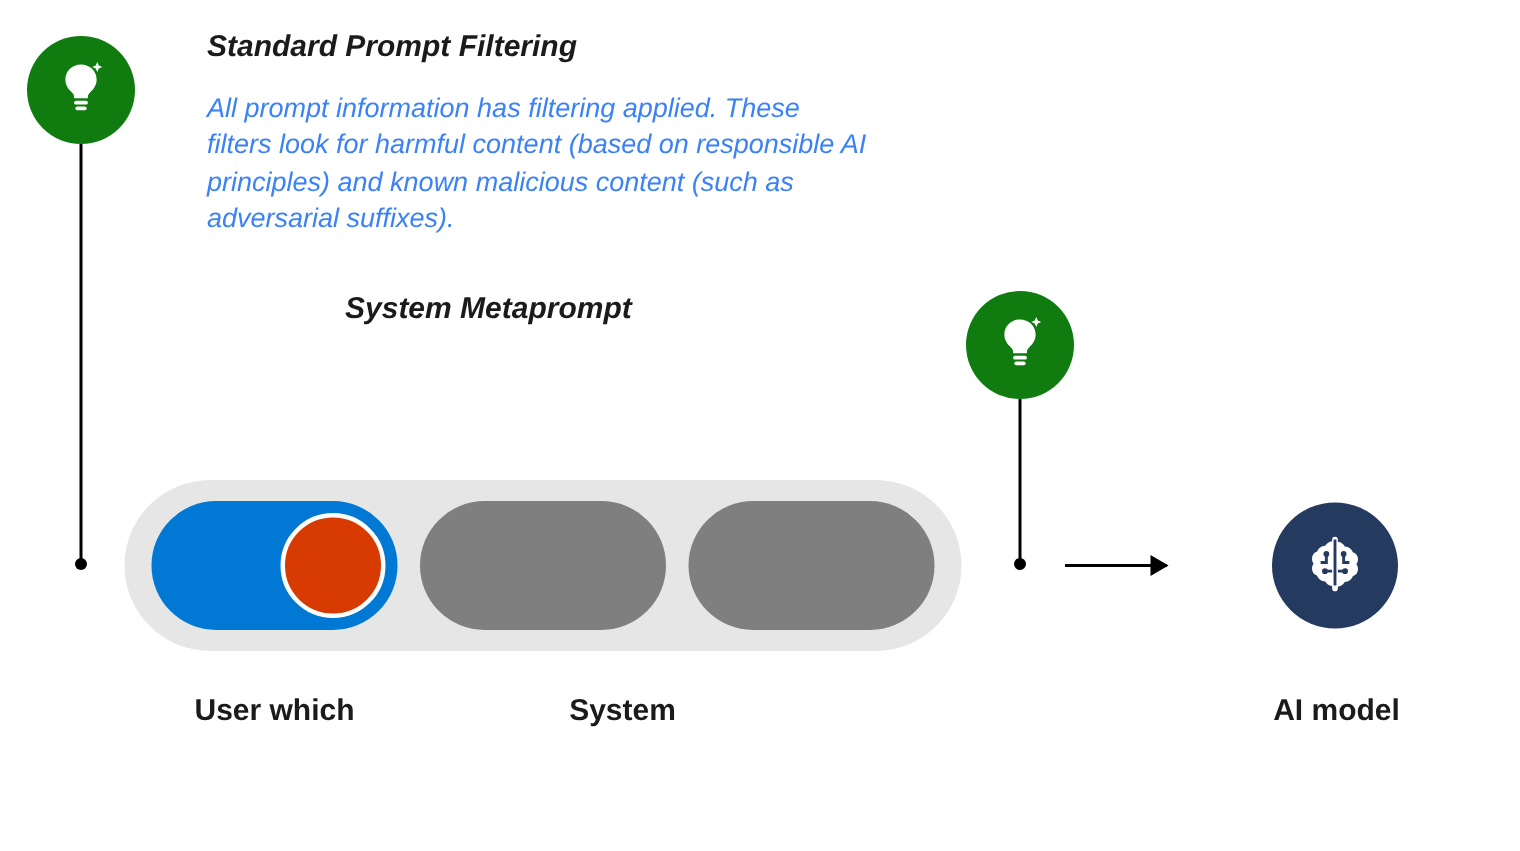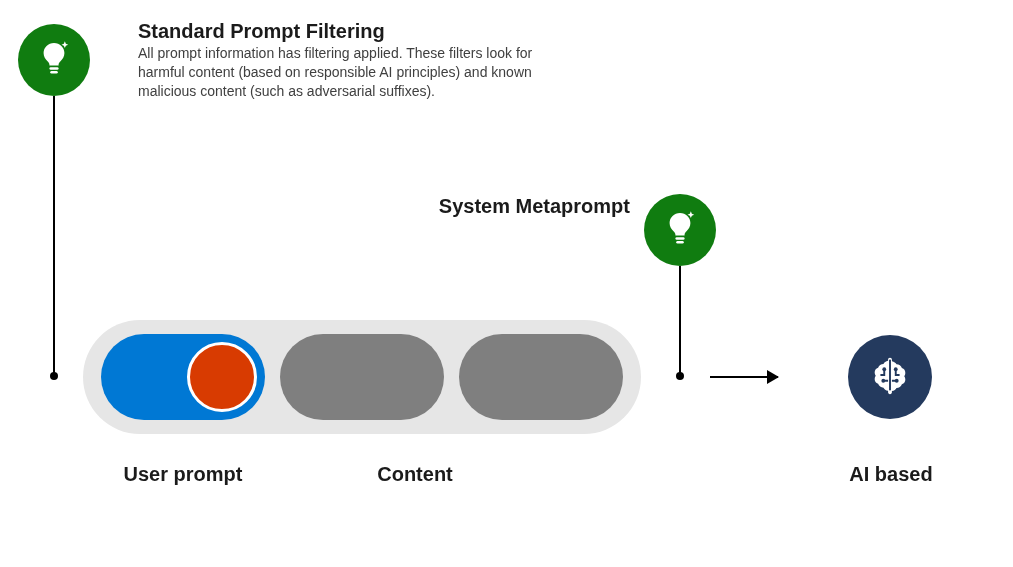--- a/index.html
+++ b/index.html
@@ -10,23 +10,23 @@
   .badge {
     position: absolute;
     width: 72px; height: 72px;
     border-radius: 50%;
     display: flex; align-items: center; justify-content: center;
   }
   .badge svg { width: 40px; height: 40px; }
 
   
   .heading { font-weight: 600; font-size: 20px; line-height: 1.25; color: #1b1b1b; }
-  .body    { font-size: 14px; line-height: 1.35; color: #404040; margin-top: 0; }
+  .body    { font-size: 18px; line-height: 1.35; color: #3b82f6; margin-top: 16px; }
   .center  { text-align: center; }
-  .right   { text-align: right; }
+  .right   { text-align: left; font-style: italic; }
 
   
   .pipe-outer {
     position: absolute;
     left: 83px; top: 320px;
     width: 558px; height: 114px;
     background: #e6e6e6;
     border-radius: 57px;
   }
   .slot {
@@ -94,21 +94,21 @@
   <div class="badge" style="left:18px; top:24px; background:#107c10;">
     <span>
       <svg viewBox="0 0 48 48" fill="none">
         <path d="M24 6c-7 0-12.5 5.3-12.5 12 0 4.3 2.2 7.5 4.7 9.8 1.4 1.3 2.3 2.6 2.3 4.2v1h11v-1c0-1.6.9-2.9 2.3-4.2 2.5-2.3 4.7-5.5 4.7-9.8C36.5 11.3 31 6 24 6z" fill="#ffffff"></path>
         <rect x="18.5" y="35" width="11" height="3" rx="1.5" fill="#ffffff"></rect>
         <rect x="19.5" y="39.5" width="9" height="3" rx="1.5" fill="#ffffff"></rect>
         <path d="M37 4l1.2 2.8L41 8l-2.8 1.2L37 12l-1.2-2.8L33 8l2.8-1.2L37 4z" fill="#ffffff"></path>
       </svg>
     </span>
   </div>
-  <div class="block" style="left:138px; top:19px; width:440px;">
+  <div class="block" style="left:138px; top:19px; width:440px;font-style:italic;">
     <div class="heading">Standard Prompt Filtering</div>
     <div class="body">All prompt information has filtering applied. These filters look for harmful content (based on responsible AI principles) and known malicious content (such as adversarial suffixes).</div>
   </div>
 
   <div class="line-v" style="left:53px; top:96px; height:278px;"></div>
   <div class="dot-end" style="left:50px; top:372px;"></div>
 
   <div class="block right" style="left:230px; top:194px; width:400px;">
     <div class="heading">System Metaprompt</div>
   </div>
@@ -144,24 +144,24 @@
         <circle cx="18" cy="18" r="2" fill="#243a5e"></circle>
         <circle cx="30" cy="18" r="2" fill="#243a5e"></circle>
         <circle cx="17" cy="30" r="2" fill="#243a5e"></circle>
         <circle cx="31" cy="30" r="2" fill="#243a5e"></circle>
         <path d="M18 18v6h-4M30 18v6h4M17 30h5M31 30h-5" stroke="#243a5e" stroke-width="2" fill="none"></path>
       </svg>
     </span>
   </div>
 
   <div class="block center" style="left:98px; top:462px; width:170px;">
-    <div class="heading">User prompt</div>
+    <div class="heading">User which</div>
   </div>
 
   <div class="block center" style="left:298px; top:462px; width:234px;">
-    <div class="heading">Content</div>
+    <div class="heading">System</div>
   </div>
 
   <div class="block center" style="left:788px; top:462px; width:206px;">
-    <div class="heading">AI based</div>
+    <div class="heading">AI model</div>
   </div>
 
 </div>
 
 </body></html>

